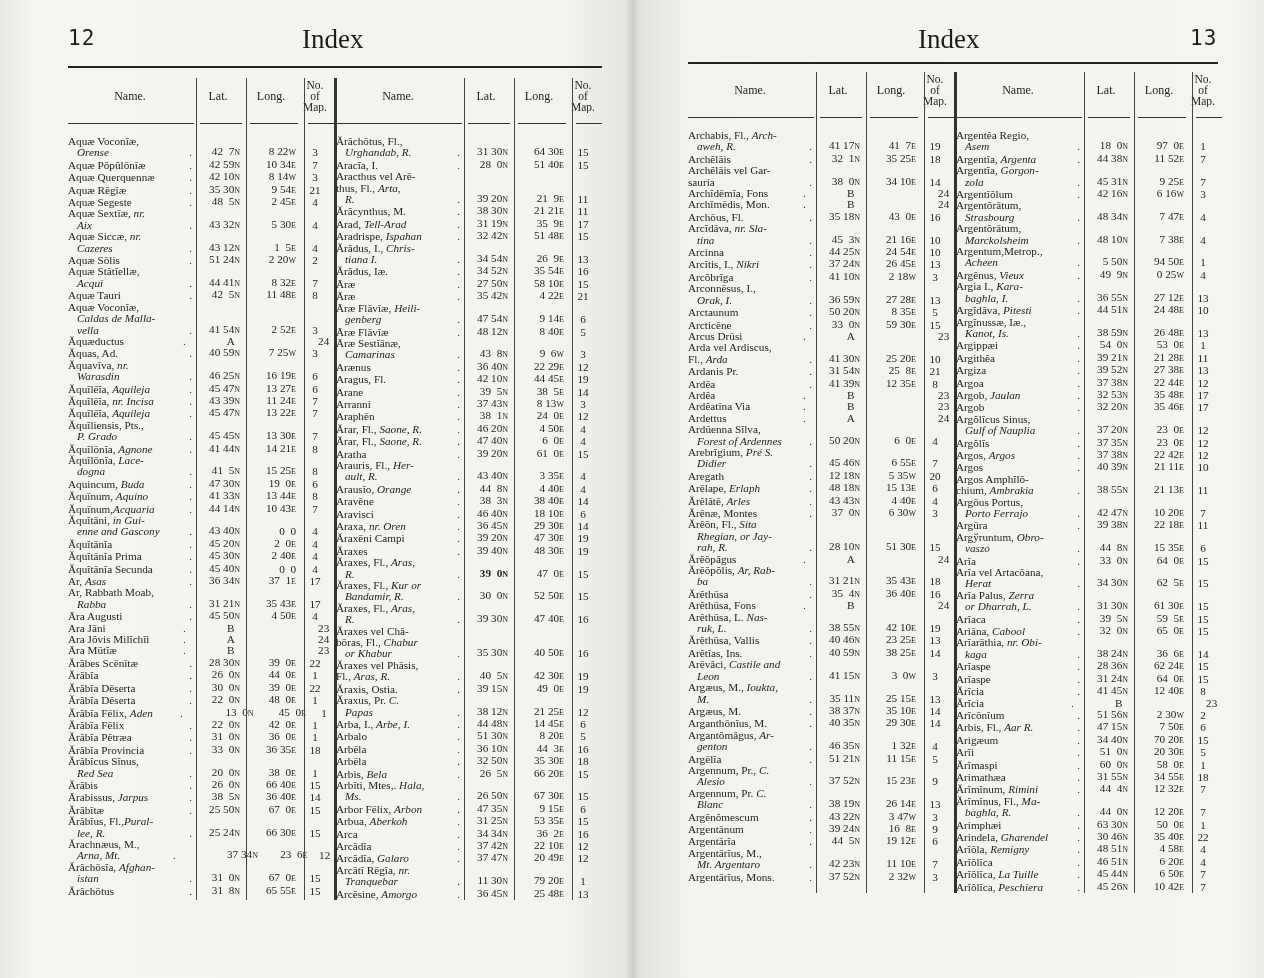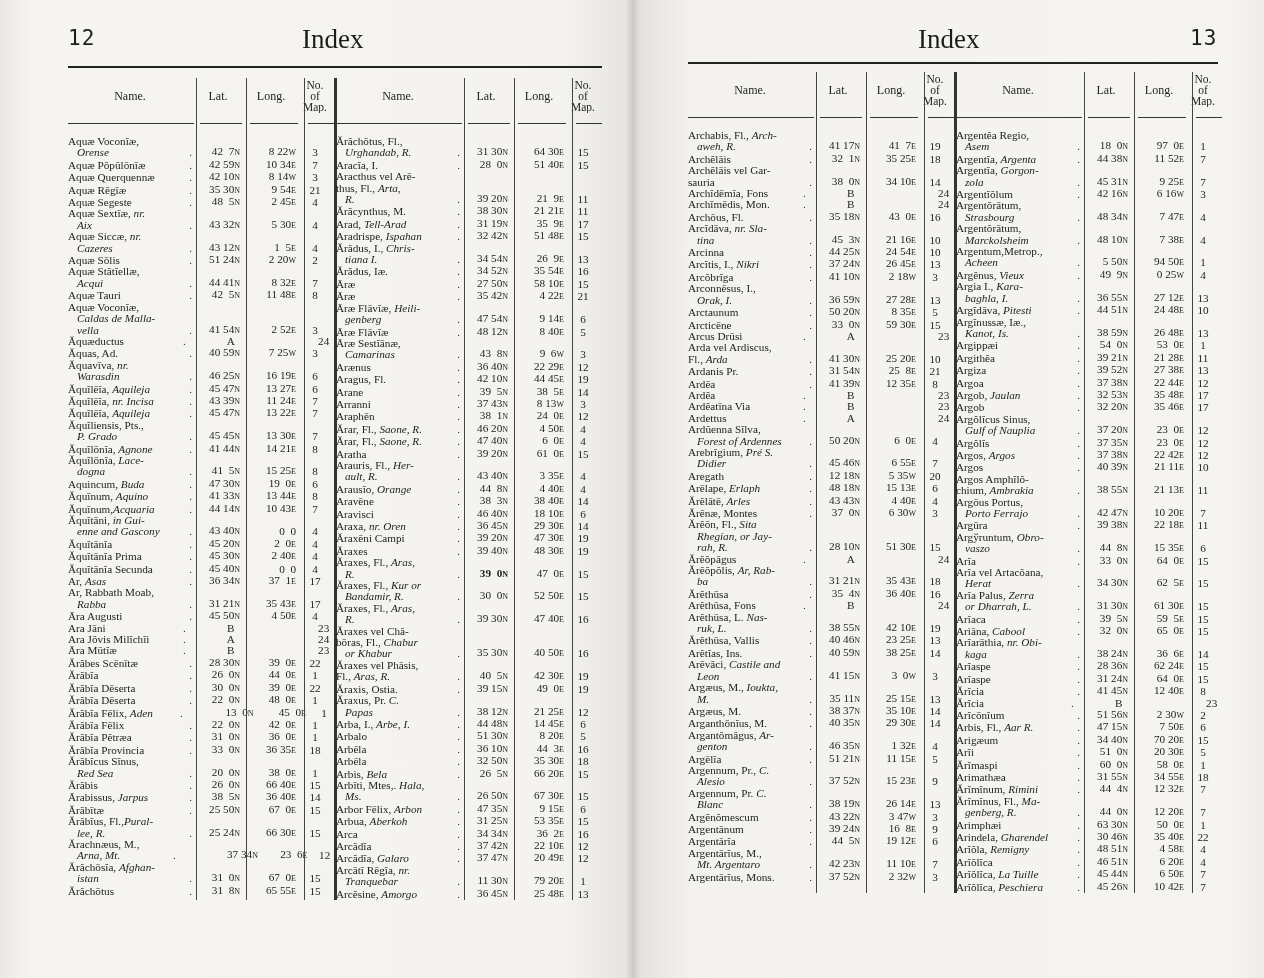--- a/index.html
+++ b/index.html
@@ -1685,21 +1685,21 @@
             <div class="c-name">
               <span class="nline"><span>Ărĭmĭnum, </span><span class="it">Rimini</span><span style="float: right;">  .</span></span>
             </div>
             <div class="c-lat" style="white-space: pre; font-family: Liberation Serif, serif;">44  4<span class="sc">N</span></div>
             <div class="c-long" style="white-space: pre;">12 32<span class="sc">E</span></div>
             <div class="c-map">7</div>
           </div>
           <div class="row">
             <div class="c-name">
               <span class="nline"><span>Ărĭmĭnus, Fl., </span><span class="it">Ma-</span></span>
-              <span class="nline cont"><span class="it">genberg, R.</span><span style="float: right;">  .</span></span>
+              <span class="nline cont"><span class="it">baghla, R.</span><span style="float: right;">  .</span></span>
             </div>
             <div class="c-lat" style="white-space: pre;">44  0<span class="sc">N</span></div>
             <div class="c-long" style="white-space: pre;">12 20<span class="sc">E</span></div>
             <div class="c-map">7</div>
           </div>
           <div class="row">
             <div class="c-name">
               <span class="nline"><span>Arimphæi</span><span style="float: right;">  .</span></span>
             </div>
             <div class="c-lat" style="white-space: pre;">63 30<span class="sc">N</span></div>

